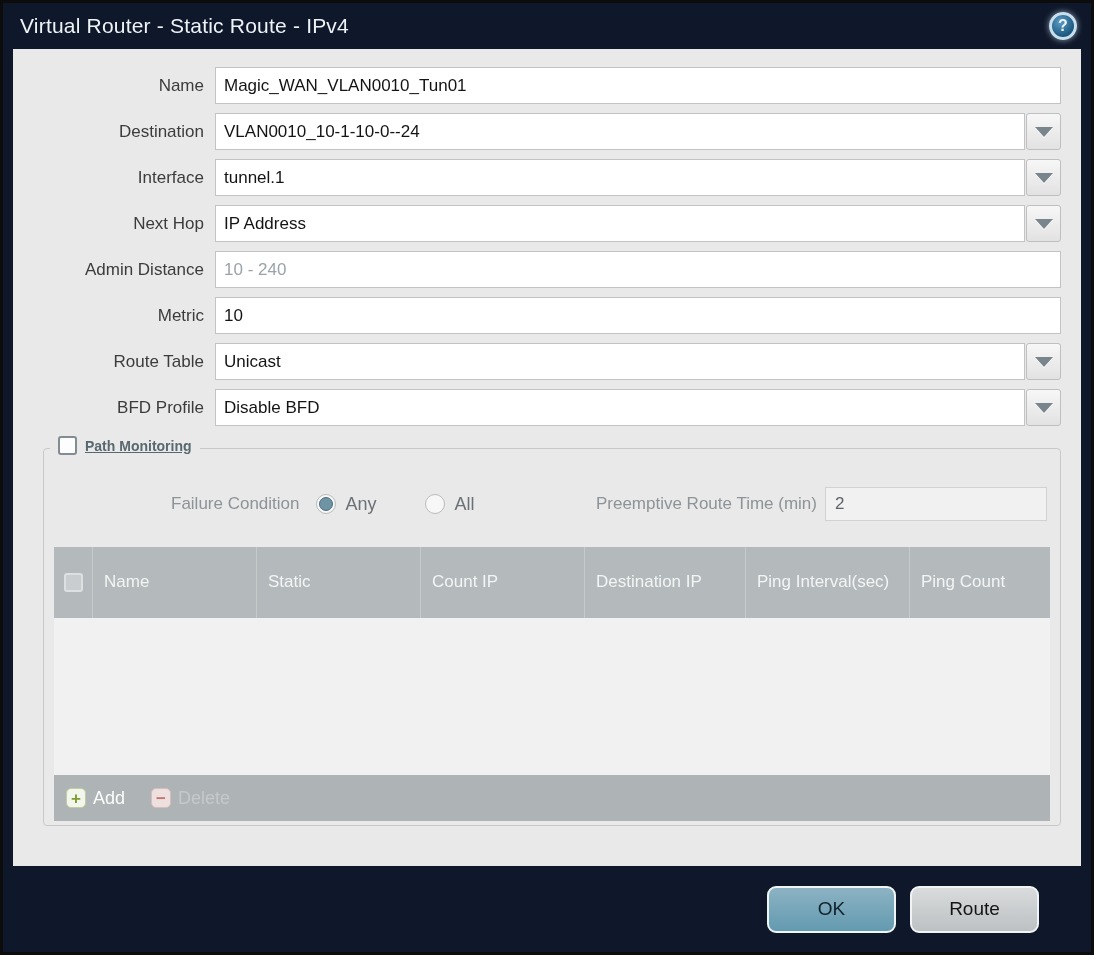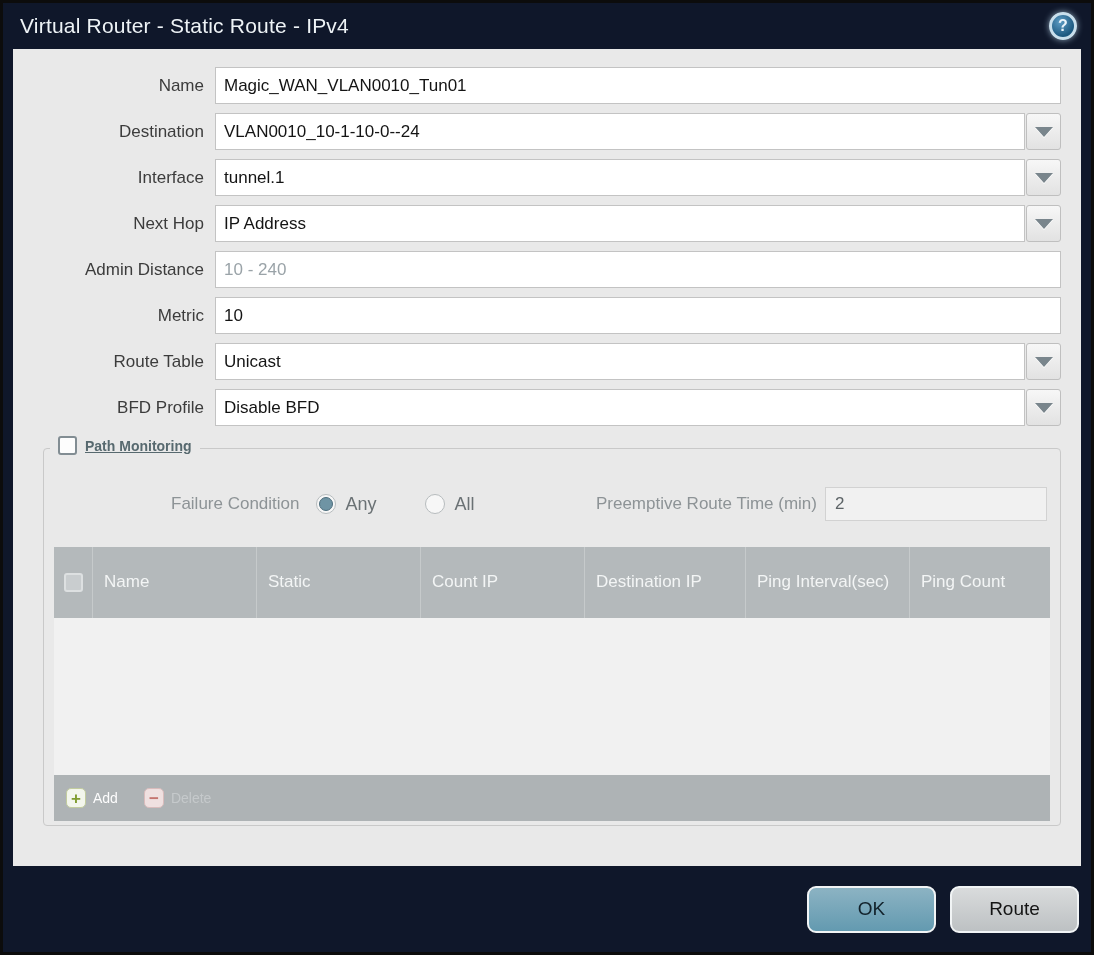--- a/index.html
+++ b/index.html
@@ -131,35 +131,35 @@
   .th.c4 { flex: 0 0 161px; }
   .th.c5 { flex: 0 0 164px; }
   .th.c6 { flex: 1; }
   .cb.cb-disabled { background: #c9cdcf; border: 2px solid #dde0e1; cursor: default; }
   .tbody { background: #f1f1f1; height: 157px; }
   .tfoot {
     background: #aeb3b5; height: 46px;
     display: flex; align-items: center; padding-left: 12px; gap: 26px;
   }
   .tool { display: flex; align-items: center; gap: 7px; cursor: pointer; }
-  .tool .tool-label { font-size: 14px; color: #fdfdfd; }
+  .tool .tool-label { font-size: 18px; color: #fdfdfd; }
   .tool.disabled .tool-label { color: #c5c9cb; cursor: default; }
   .mini-icon {
     width: 20px; height: 20px; border-radius: 5px;
     display: flex; align-items: center; justify-content: center;
     font-size: 17px; font-weight: bold; line-height: 1;
   }
   .icon-plus  { background: #f3f6ec; border: 1px solid #c2cc9e; color: #7f9c2e; }
   .icon-minus { background: #efe0e0; border: 1px solid #d9bcbc; color: #c4746f; }
 
   
   .dlg-footer {
     flex: 0 0 86px;
     display: flex; align-items: center; justify-content: flex-end;
-    gap: 14px; padding-right: 12px;
+    gap: 14px; padding-right: 52px;
   }
   .btn {
     height: 47px; min-width: 129px;
     border: 2px solid #f1f4f5; border-radius: 9px;
     font-family: "Liberation Sans", sans-serif;
     font-size: 19px; color: #12222b;
     display: flex; align-items: center; justify-content: center;
     cursor: pointer;
   }
   .btn-ok     { background: linear-gradient(#8cb3c3, #639ab0); }

